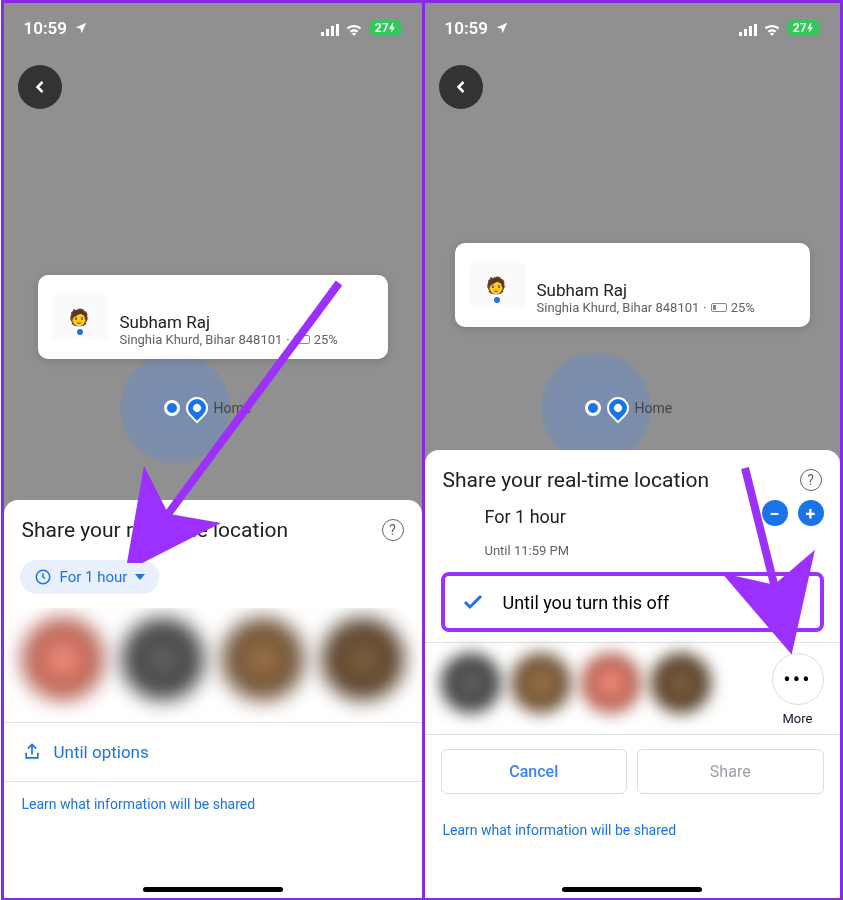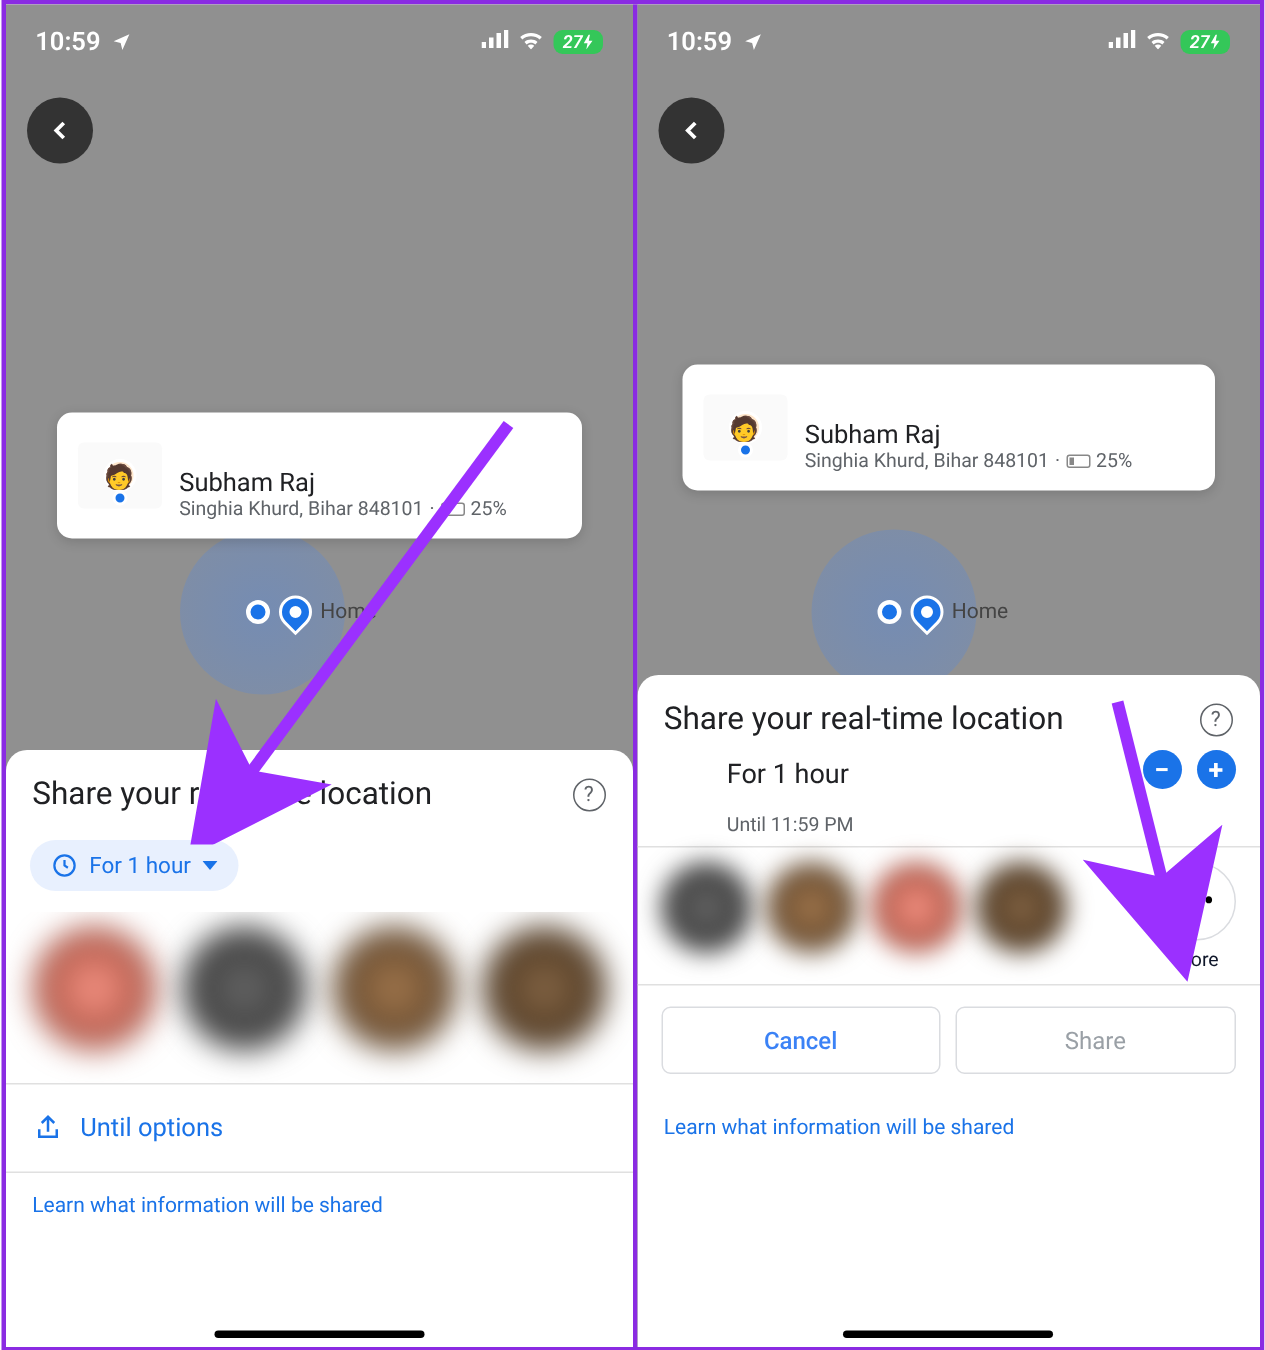--- a/index.html
+++ b/index.html
@@ -4,21 +4,21 @@
 <style>
   * { margin: 0; padding: 0; box-sizing: border-box; font-family: -apple-system, BlinkMacSystemFont, 'Segoe UI', Roboto, sans-serif; }
   body { background: #fff; display: flex; justify-content: center; }
   .wrapper { display: flex; gap: 0; border: 3px solid #8a2be2; }
   .phone { width: 418px; height: 895px; background: #b0b0b0; position: relative; overflow: hidden; }
   .phone + .phone { border-left: 3px solid #8a2be2; }
 
   
   .status-bar { position: absolute; top: 0; left: 0; right: 0; height: 50px; display: flex; justify-content: space-between; align-items: center; padding: 0 20px; z-index: 20; color: #fff; }
   .sb-left { display: flex; align-items: center; gap: 7px; font-size: 17px; font-weight: 600; }
-  .sb-right { display: flex; align-items: flex-start; gap: 6px; font-size: 13px; font-style: italic; }
+  .sb-right { display: flex; align-items: flex-end; gap: 6px; font-size: 13px; }
   .battery-badge { background: #34c759; border-radius: 6px; padding: 1px 6px; font-size: 12px; font-weight: 600; color: #fff; }
 
   
   .back-btn { position: absolute; top: 62px; left: 14px; width: 44px; height: 44px; border-radius: 50%; background: #333; display: flex; align-items: center; justify-content: center; z-index: 15; }
 
   
   .map-bg { position: absolute; inset: 0; background: linear-gradient(#bdbdbd,#bdbdbd); }
   .map-overlay { position: absolute; inset: 0; background: rgba(60,60,60,0.35); }
 
   
@@ -259,20 +259,26 @@
 
       <div class="option-row" style="position:relative; padding-left:60px;">
         <div class="option-main">For 1 hour</div>
         <div class="option-sub">Until 11:59 PM</div>
         <div class="pm-btns">
           <div class="pm">−</div>
           <div class="pm">+</div>
         </div>
       </div>
 
+      <div class="selected-option">
+        <svg class="check-icon" width="24" height="24" viewBox="0 0 24 24" fill="none" stroke="#1a73e8" stroke-width="3">
+            <path d="M4 12l5 5L20 6"></path>
+          </svg>
+        <span>Until you turn this off</span>
+      </div>
 
       <div class="divider"></div>
 
       <div class="contacts2">
         <div class="avatar-blur-sm a2"></div>
         <div class="avatar-blur-sm a3"></div>
         <div class="avatar-blur-sm a1"></div>
         <div class="avatar-blur-sm a4"></div>
         <div class="more-wrap">
           <div class="more-circle">•••</div>

